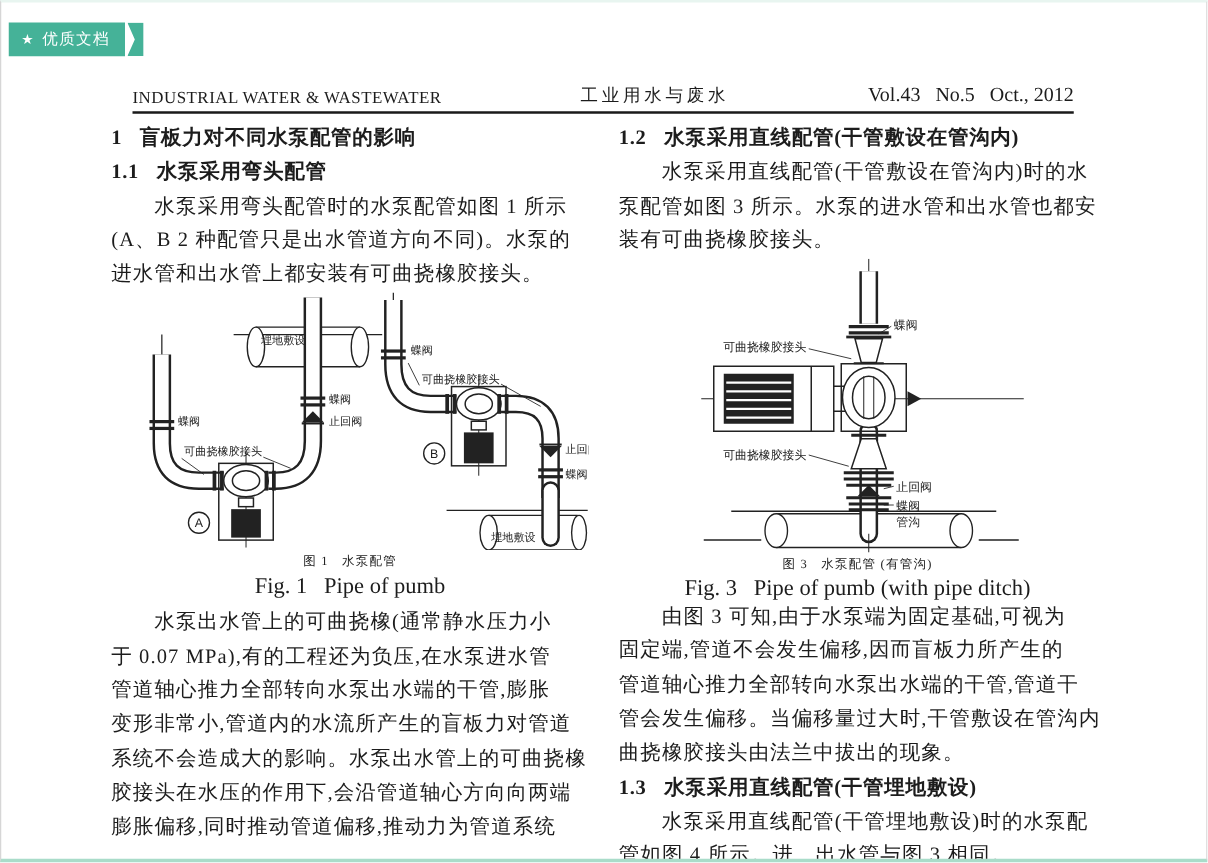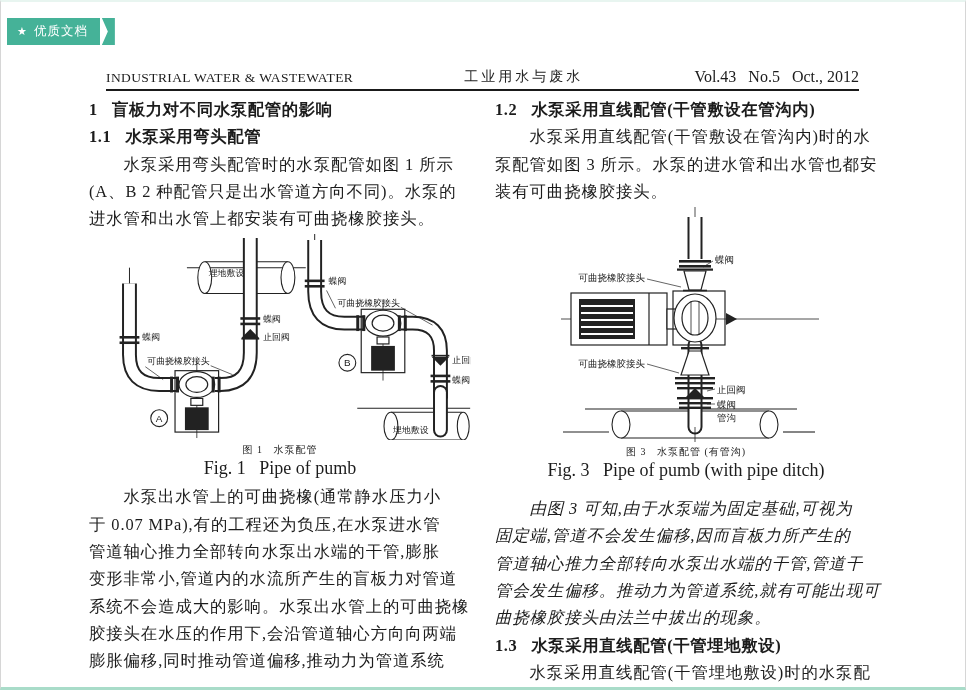--- a/index.html
+++ b/index.html
@@ -40,21 +40,21 @@
   .col.right{left:494px;}
   .tline{line-height:27.3px;letter-spacing:0.9px;white-space:nowrap;}
   .h{line-height:27.3px;font-weight:bold;letter-spacing:0.6px;white-space:pre;}
   .indent .tline:first-child{text-indent:2.1em;}
   .cap-cn{text-align:center;font-weight:normal;font-size:10px;line-height:19px;letter-spacing:1px;white-space:pre;}
   .cap-en{text-align:center;font-size:18px;line-height:18px;white-space:pre;}
   svg.fig{display:block;}
   svg.fig1{width:380px;height:206px;margin:2px 0 0 2px;}
   svg.fig3{width:285px;height:235px;margin:2px 0 0 50px;}
   .para2{margin-top:6px;}
-  .rp2{margin-top:16px;font-style:italic;}
+  .rp2{margin-top:0;}
   svg text{font-family:"Liberation Sans","DejaVu Sans",sans-serif;fill:#222;stroke:none;}
 </style>
 </head>
 <body>
 
 <div class="page">
 
   <div class="badge-wrap">
     <div class="badge">
       <span class="star">★</span>
@@ -272,21 +272,21 @@
       <text x="172" y="201" font-size="9.5">蝶阀</text>
       <text x="172" y="214" font-size="9.5">管沟</text>
     </svg>
     <div class="cap-cn">图 3   水泵配管 (有管沟)</div>
     <div class="cap-en">Fig. 3   Pipe of pumb (with pipe ditch)</div>
 
     <div class="indent rp2">
         <div class="tline">由图 3 可知,由于水泵端为固定基础,可视为</div>
         <div class="tline">固定端,管道不会发生偏移,因而盲板力所产生的</div>
         <div class="tline">管道轴心推力全部转向水泵出水端的干管,管道干</div>
-        <div class="tline">管会发生偏移。推动力为管道系统,就有可能出现可</div>
+        <div class="tline">管会发生偏移。当偏移量过大时,干管敷设在管沟内</div>
         <div class="tline">曲挠橡胶接头由法兰中拔出的现象。</div>
       </div>
     <div class="h">1.3   水泵采用直线配管(干管埋地敷设)</div>
     <div class="indent">
         <div class="tline">水泵采用直线配管(干管埋地敷设)时的水泵配</div>
         <div class="tline">管如图 4 所示。进、出水管与图 3 相同。</div>
       </div>
   </div>
 
 </div>

